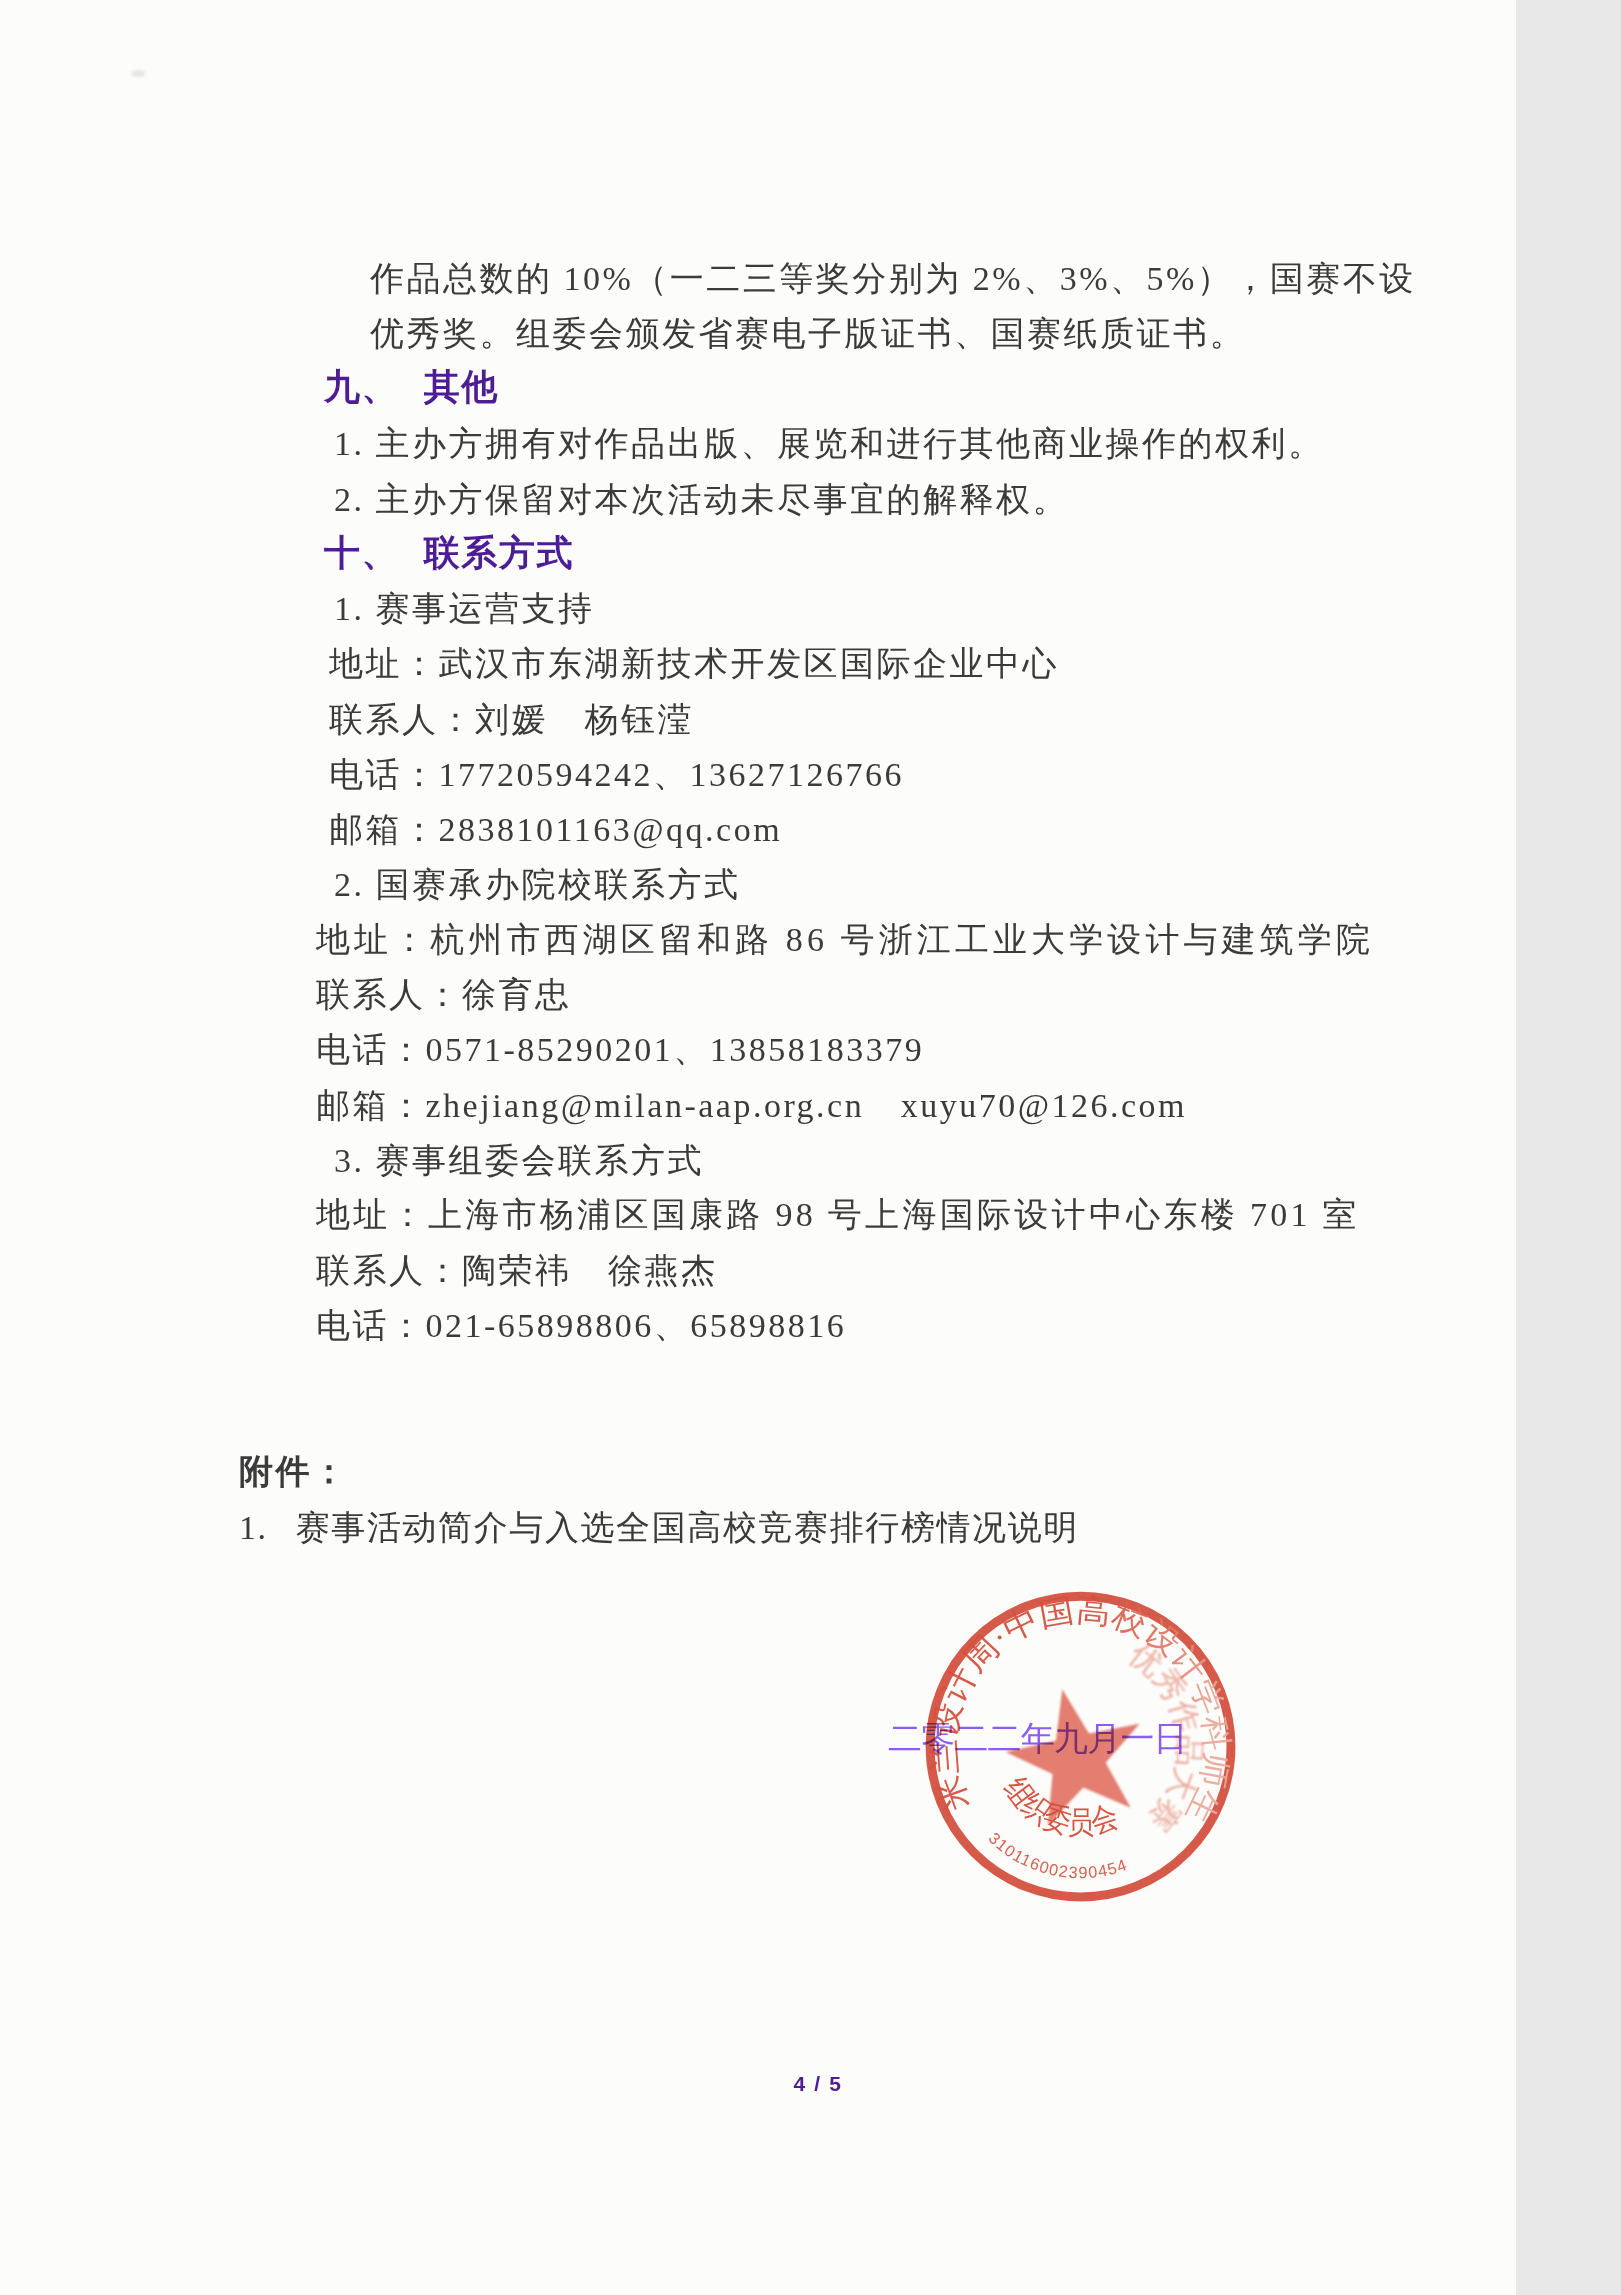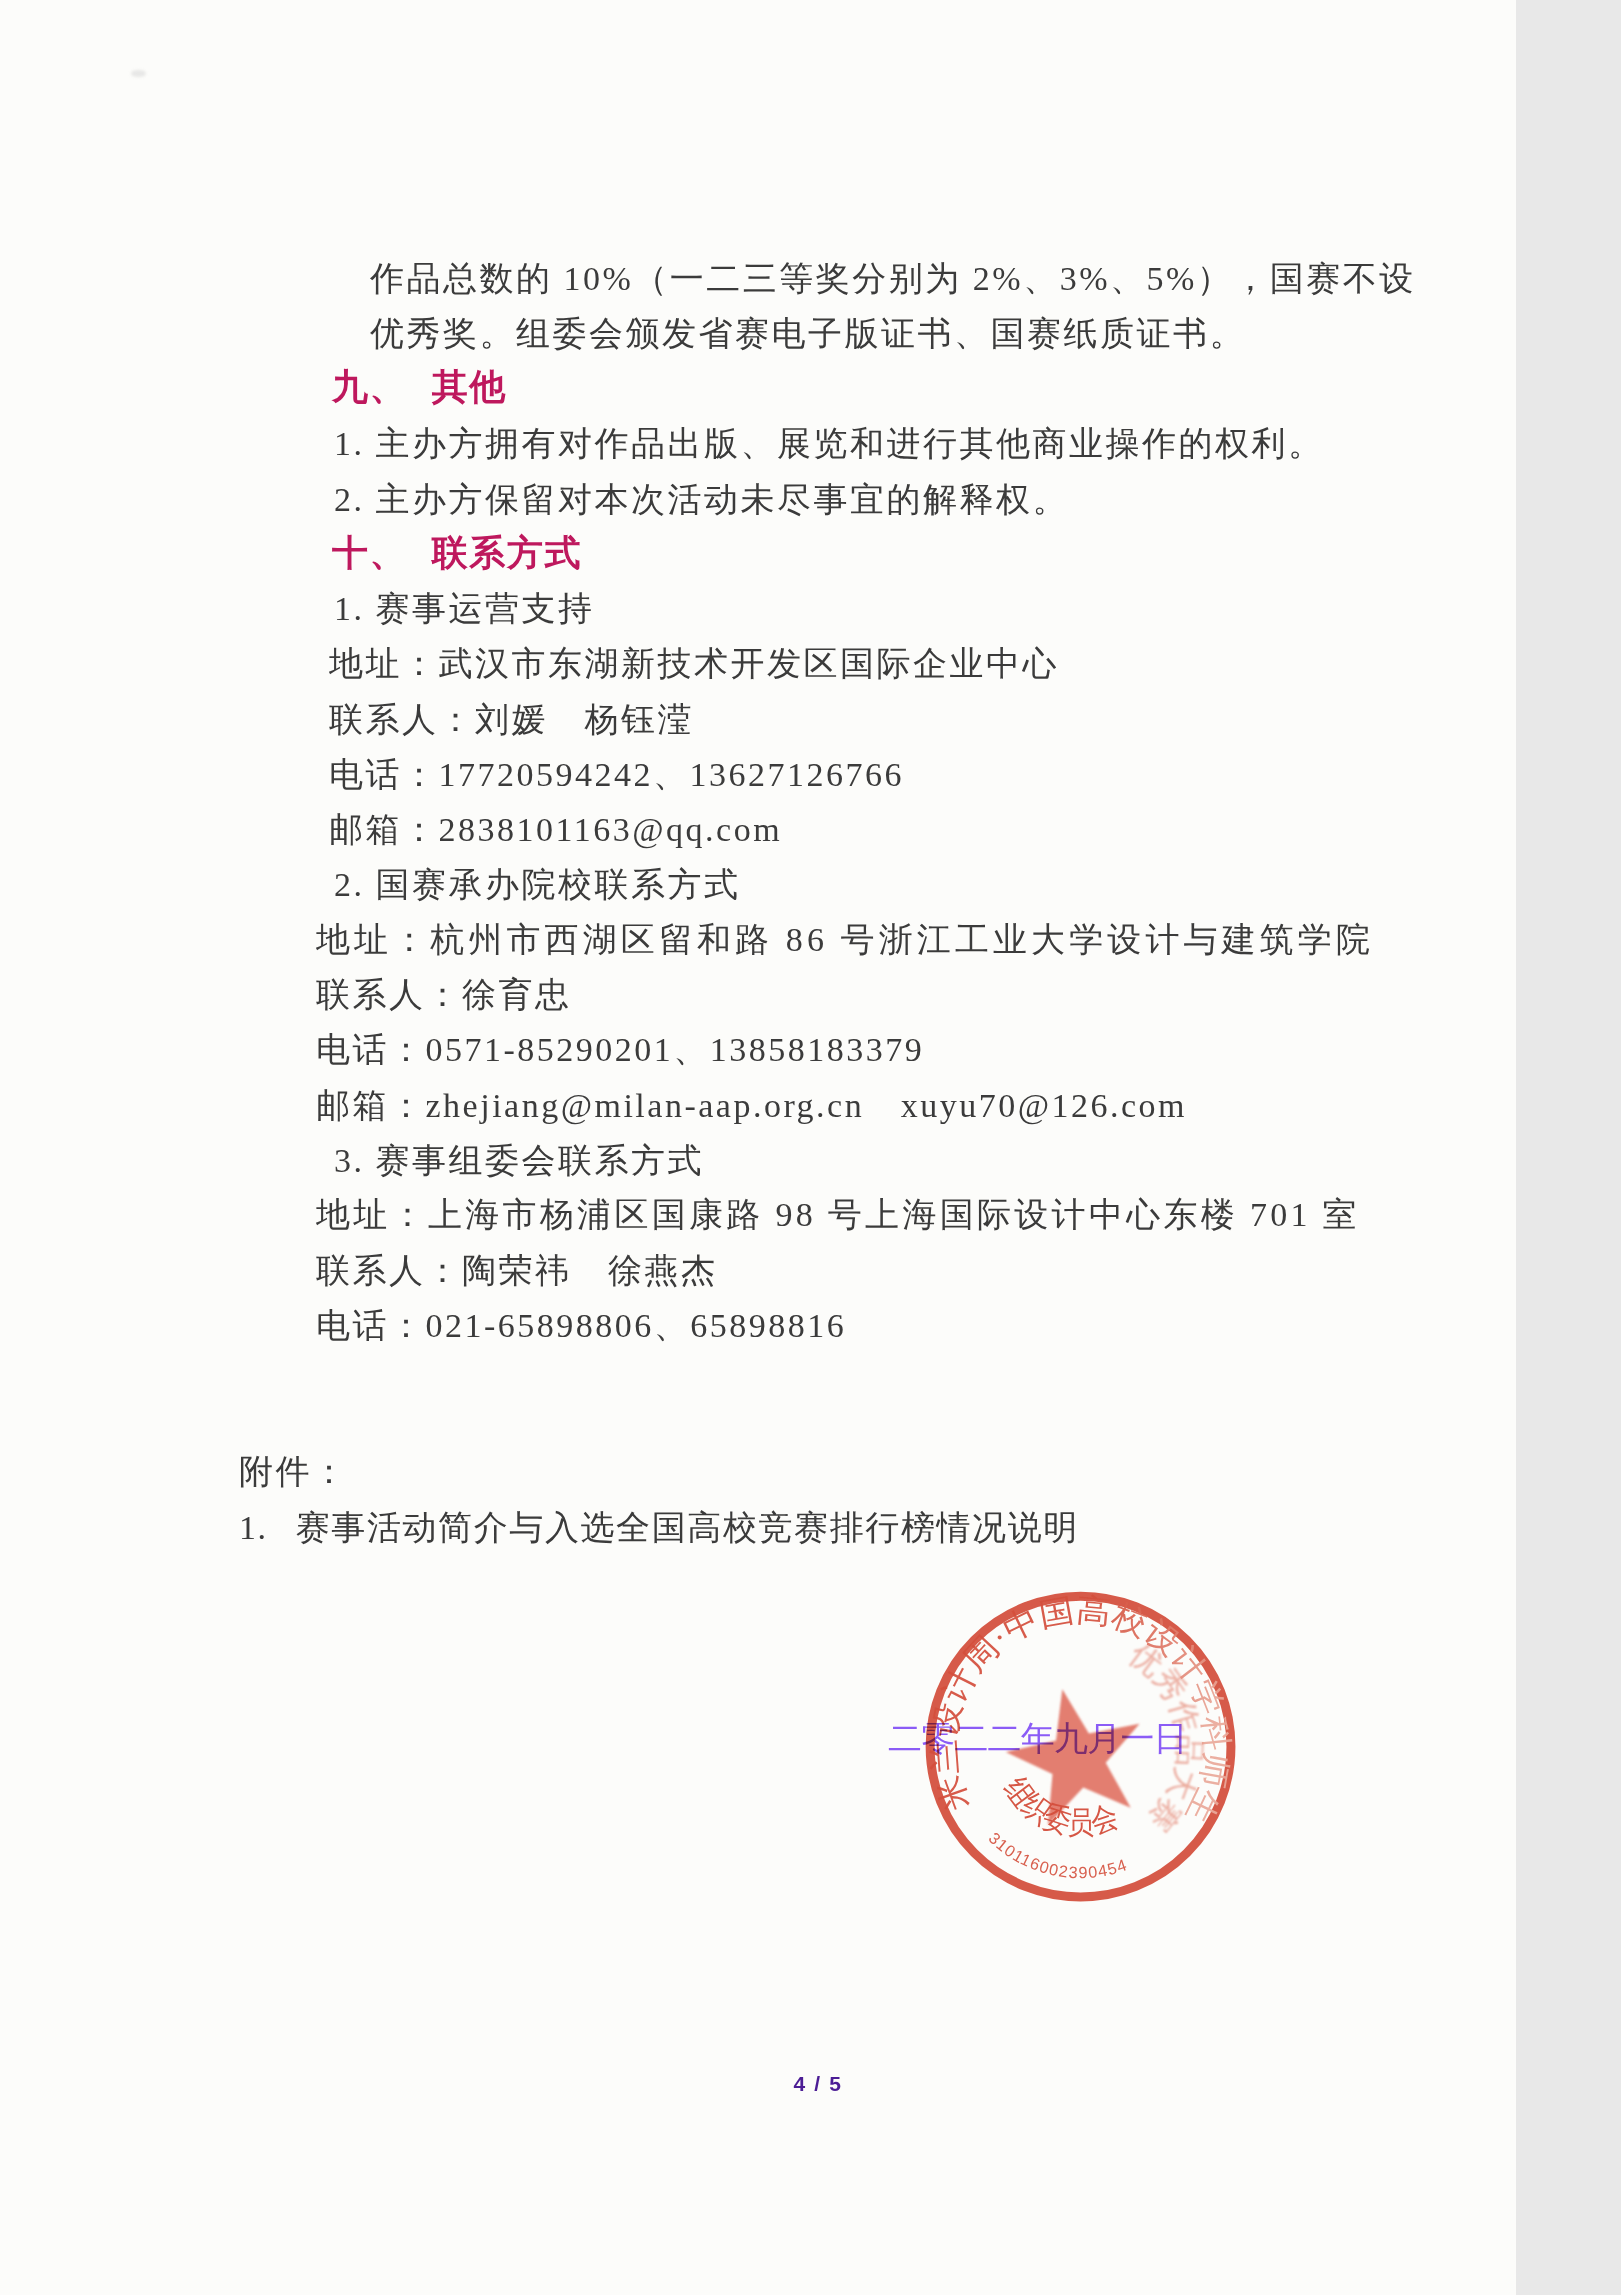--- a/index.html
+++ b/index.html
@@ -12,26 +12,26 @@
     overflow:hidden;
   }
   .line{
     position:absolute;
     font-size:34px;
     letter-spacing:2.5px;
     white-space:nowrap;
     line-height:1.1;
   }
   .l-wrap{left:370px;}
-  .l-head{left:332px;font-weight:bold;font-size:36px;color:#be185d;letter-spacing:1.6px;}
+  .l-head{left:324px;font-weight:bold;font-size:36px;color:#4c1d95;letter-spacing:1.6px;}
   .l-head .head-num{margin-right:24.5px;}
   .l-item{left:334px;}
   .l-label{left:329px;}
   .l-label2{left:316px;}
-  .attach-label{position:absolute;left:239px;top:1449px;font-size:34px;letter-spacing:2.5px;}
+  .attach-label{position:absolute;left:239px;top:1449px;font-size:34px;letter-spacing:2.5px;font-weight:bold;}
   .attach-item{position:absolute;left:239px;top:1505px;font-size:34px;letter-spacing:1.6px;white-space:nowrap;}
   .attach-item .num{margin-right:28px;}
   .date{
     position:absolute;left:888px;top:1716px;
     font-size:34px;letter-spacing:-0.8px;color:#8b5cf6;
     z-index:2;white-space:nowrap;
   }
   .stamp{
     position:absolute;left:895px;top:1578px;
     width:376px;height:360px;z-index:3;

